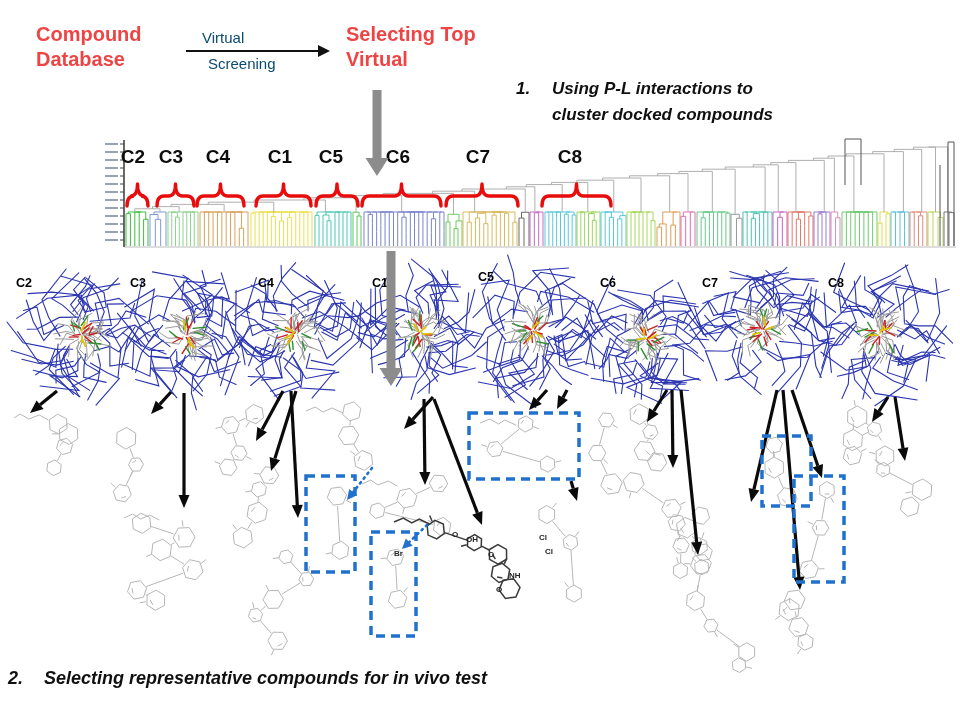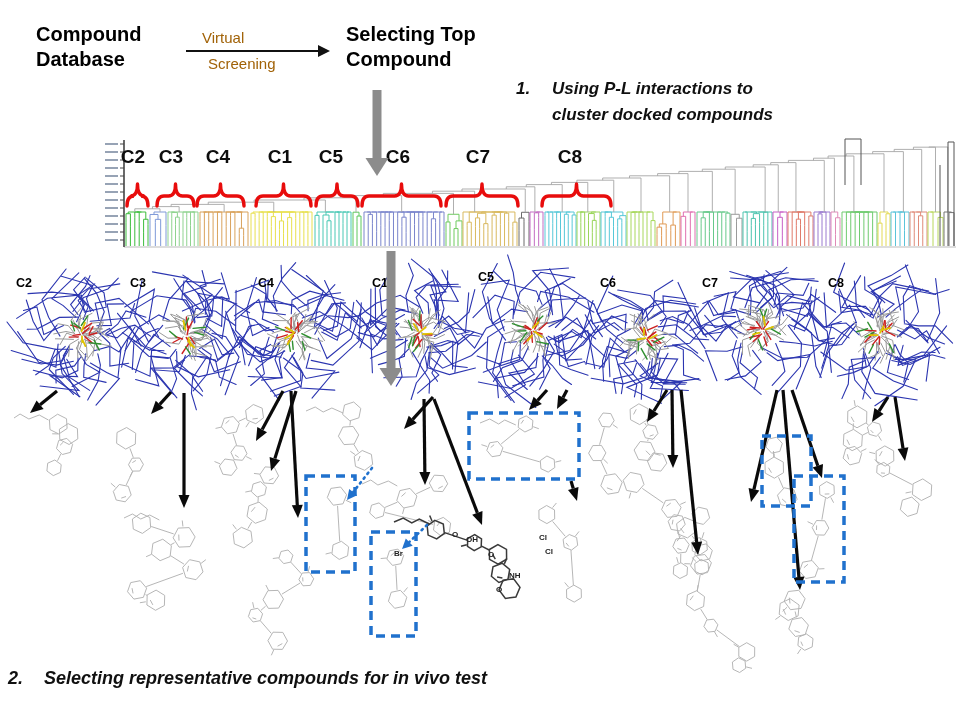--- a/index.html
+++ b/index.html
@@ -1,22 +1,22 @@
 <!DOCTYPE html>
 <html><head>
 <meta charset="utf-8">
 <style>
   html,body{margin:0;padding:0;background:#fff;}
   .slide{position:relative;width:960px;height:720px;background:#ffffff;overflow:hidden;
          font-family:"Liberation Sans",sans-serif;}
   svg.gfx{position:absolute;left:0;top:0;width:960px;height:720px;}
-  .hdr{position:absolute;font-weight:bold;font-size:20px;line-height:1.25;color:#000000;}
+  .hdr{position:absolute;font-weight:bold;font-size:20px;line-height:1.25;color:#ef4444;}
   .db{left:36px;top:22px;width:150px;}
   .tr{left:346px;top:22px;width:160px;}
-  .vs{position:absolute;font-size:15px;color:#a16207;}
+  .vs{position:absolute;font-size:15px;color:#0c4a6e;}
   .vs1{left:202px;top:29px;}
   .vs2{left:208px;top:55px;}
   .note{position:absolute;display:flex;font-style:italic;font-weight:bold;color:#101010;}
   .n1{left:516px;top:76px;font-size:17px;line-height:1.5;}
   .n1 .num{width:36px;}
   .n1 .txt{width:224px;}
   .n2{left:8px;top:668px;font-size:18px;}
   .n2 .num{width:36px;}
 </style>
 </head>
@@ -2032,21 +2032,21 @@
         <polygon points="347,500 349.2,489.0 357.1,495.2" fill="#2071cd" stroke="none"></polygon>
         <line x1="372" y1="468" x2="353.15644041972314" y2="492.1197562627544" stroke="#2071cd" stroke-width="2.6" stroke-dasharray="1.5 4.5" stroke-linecap="round"></line>
         <polygon points="402,549 405.8,538.5 412.7,545.7" fill="#2071cd" stroke="none"></polygon>
         <line x1="427" y1="525" x2="409.21387321030954" y2="542.0746817181029" stroke="#2071cd" stroke-width="2.6" stroke-dasharray="1.5 4.5" stroke-linecap="round"></line>
       </g>
     </svg>
 
   <div class="hdr db">Compound Database</div>
   <div class="vs vs1">Virtual</div>
   <div class="vs vs2">Screening</div>
-  <div class="hdr tr">Selecting Top Compound</div>
+  <div class="hdr tr">Selecting Top Virtual</div>
 
   <div class="note n1">
     <span class="num">1.</span>
     <span class="txt">Using P-L interactions to cluster docked compounds</span>
   </div>
   <div class="note n2">
     <span class="num">2.</span>
     <span class="txt">Selecting representative compounds for in vivo test</span>
   </div>
 </div>

